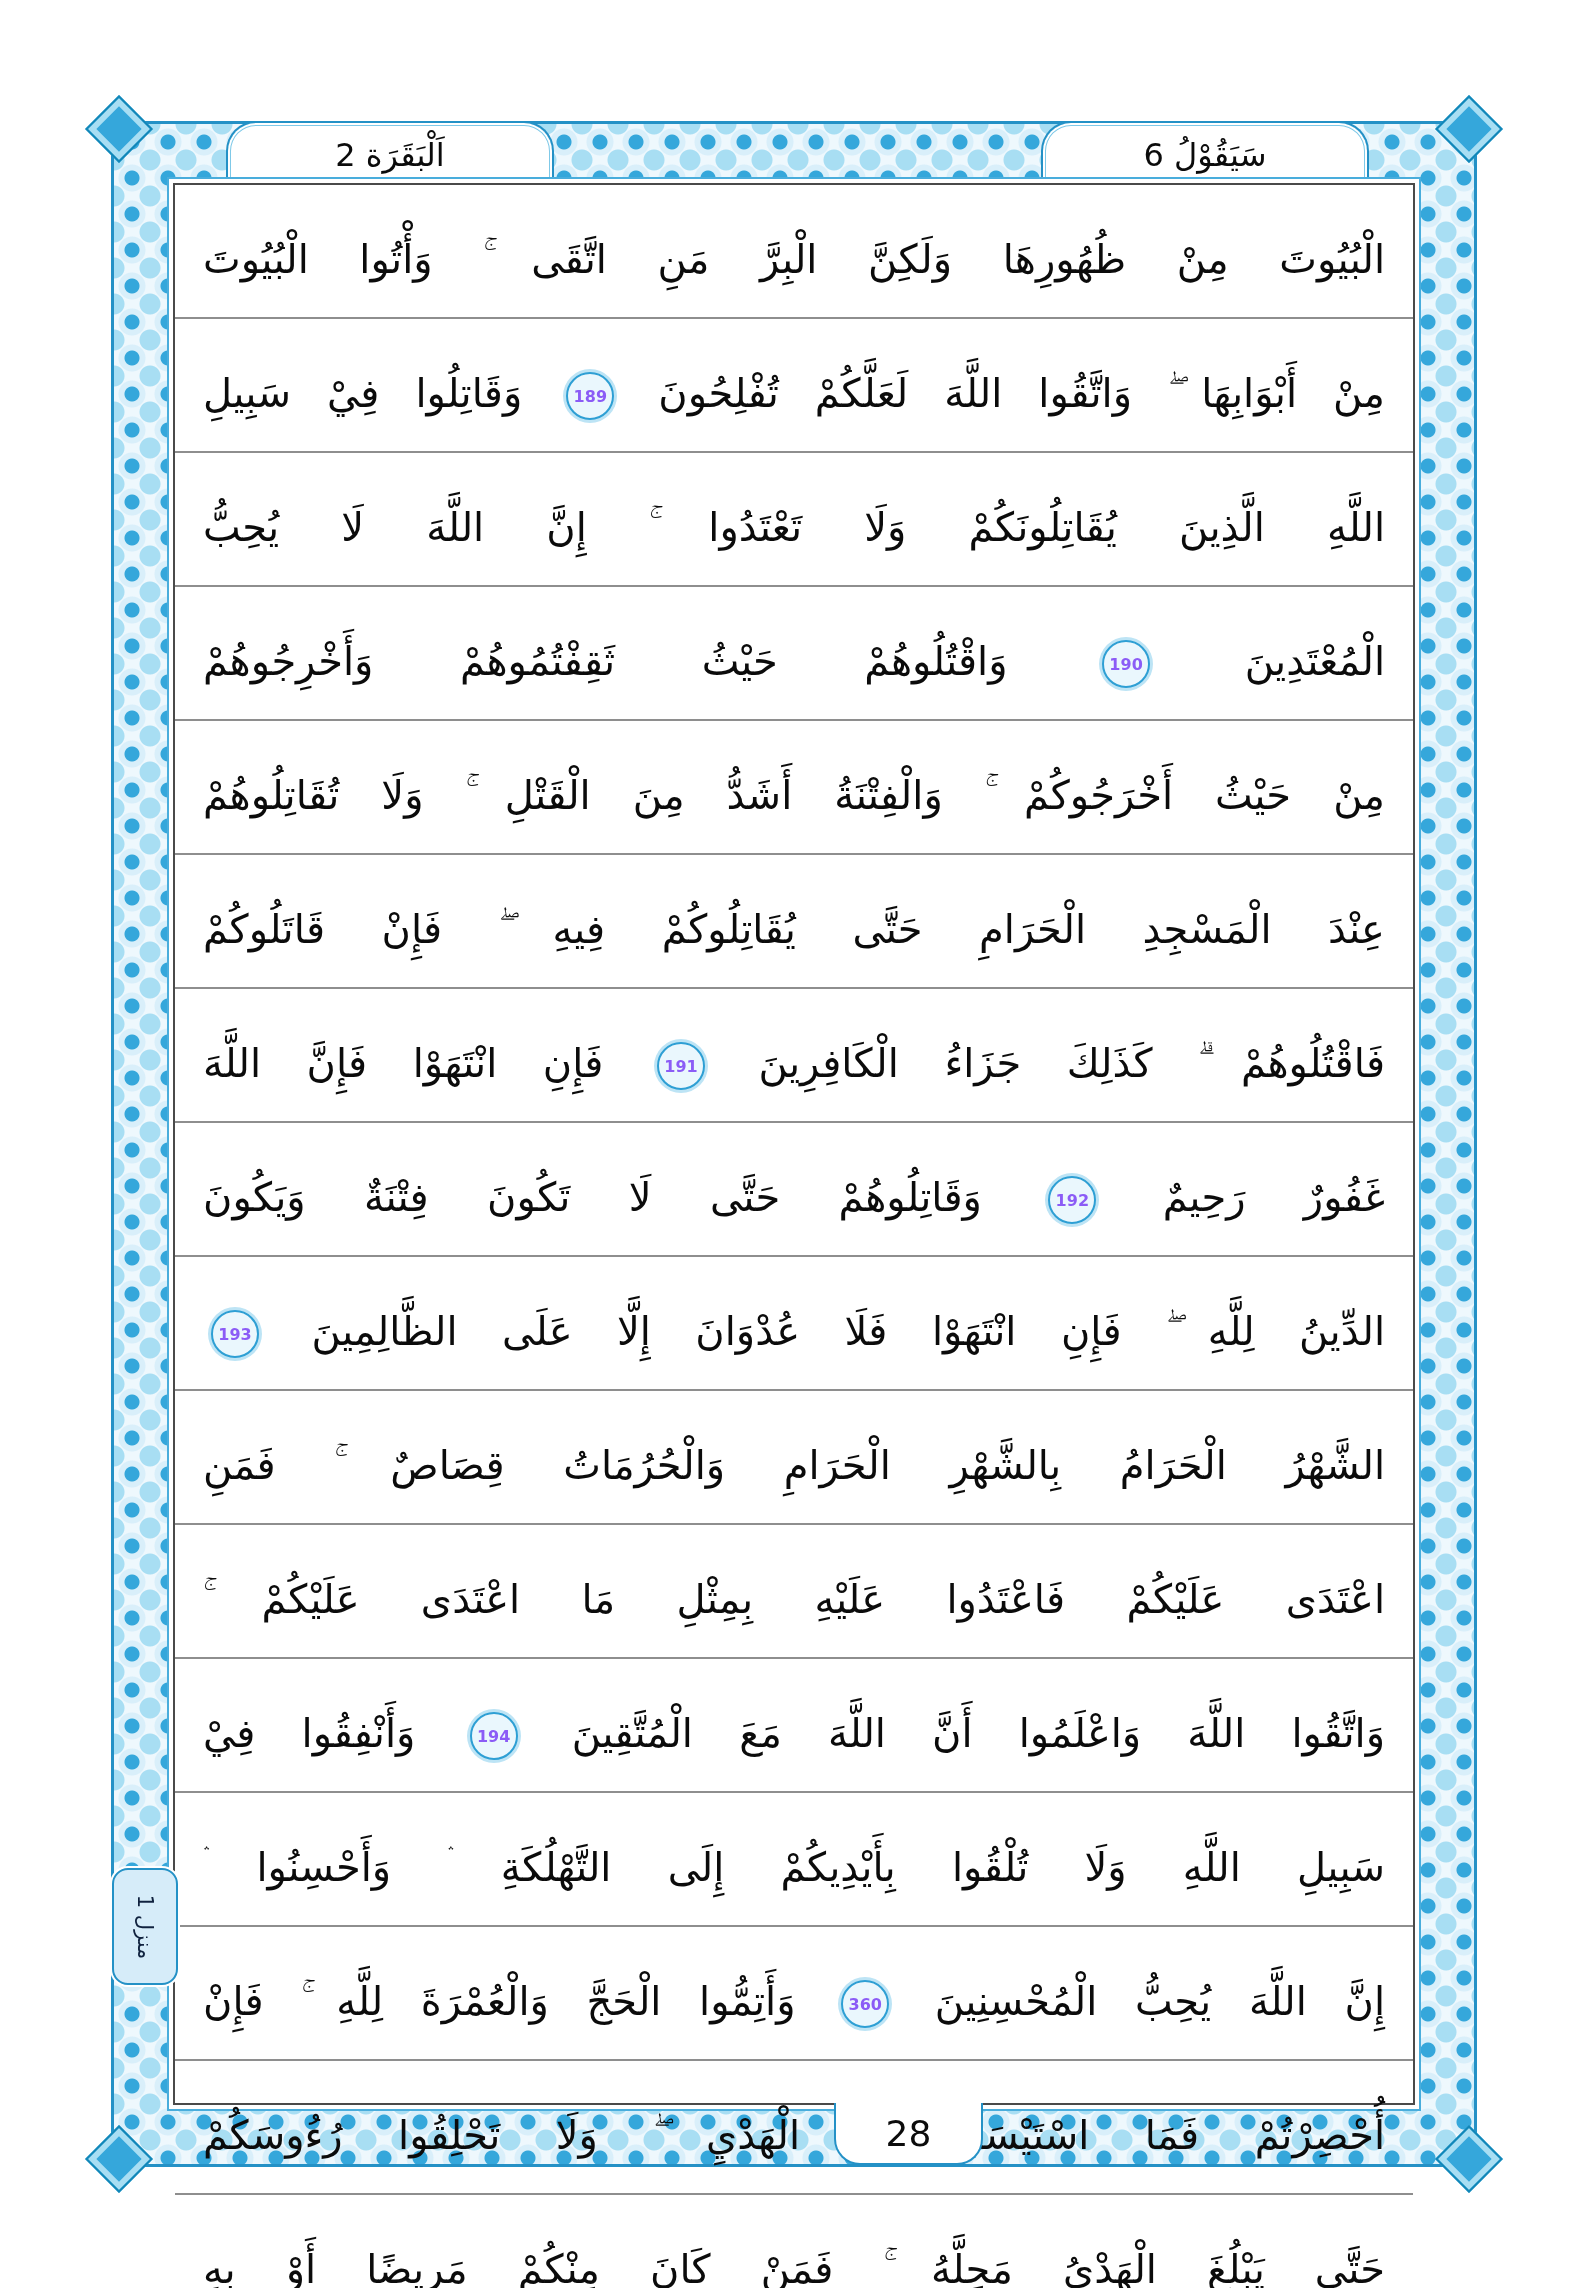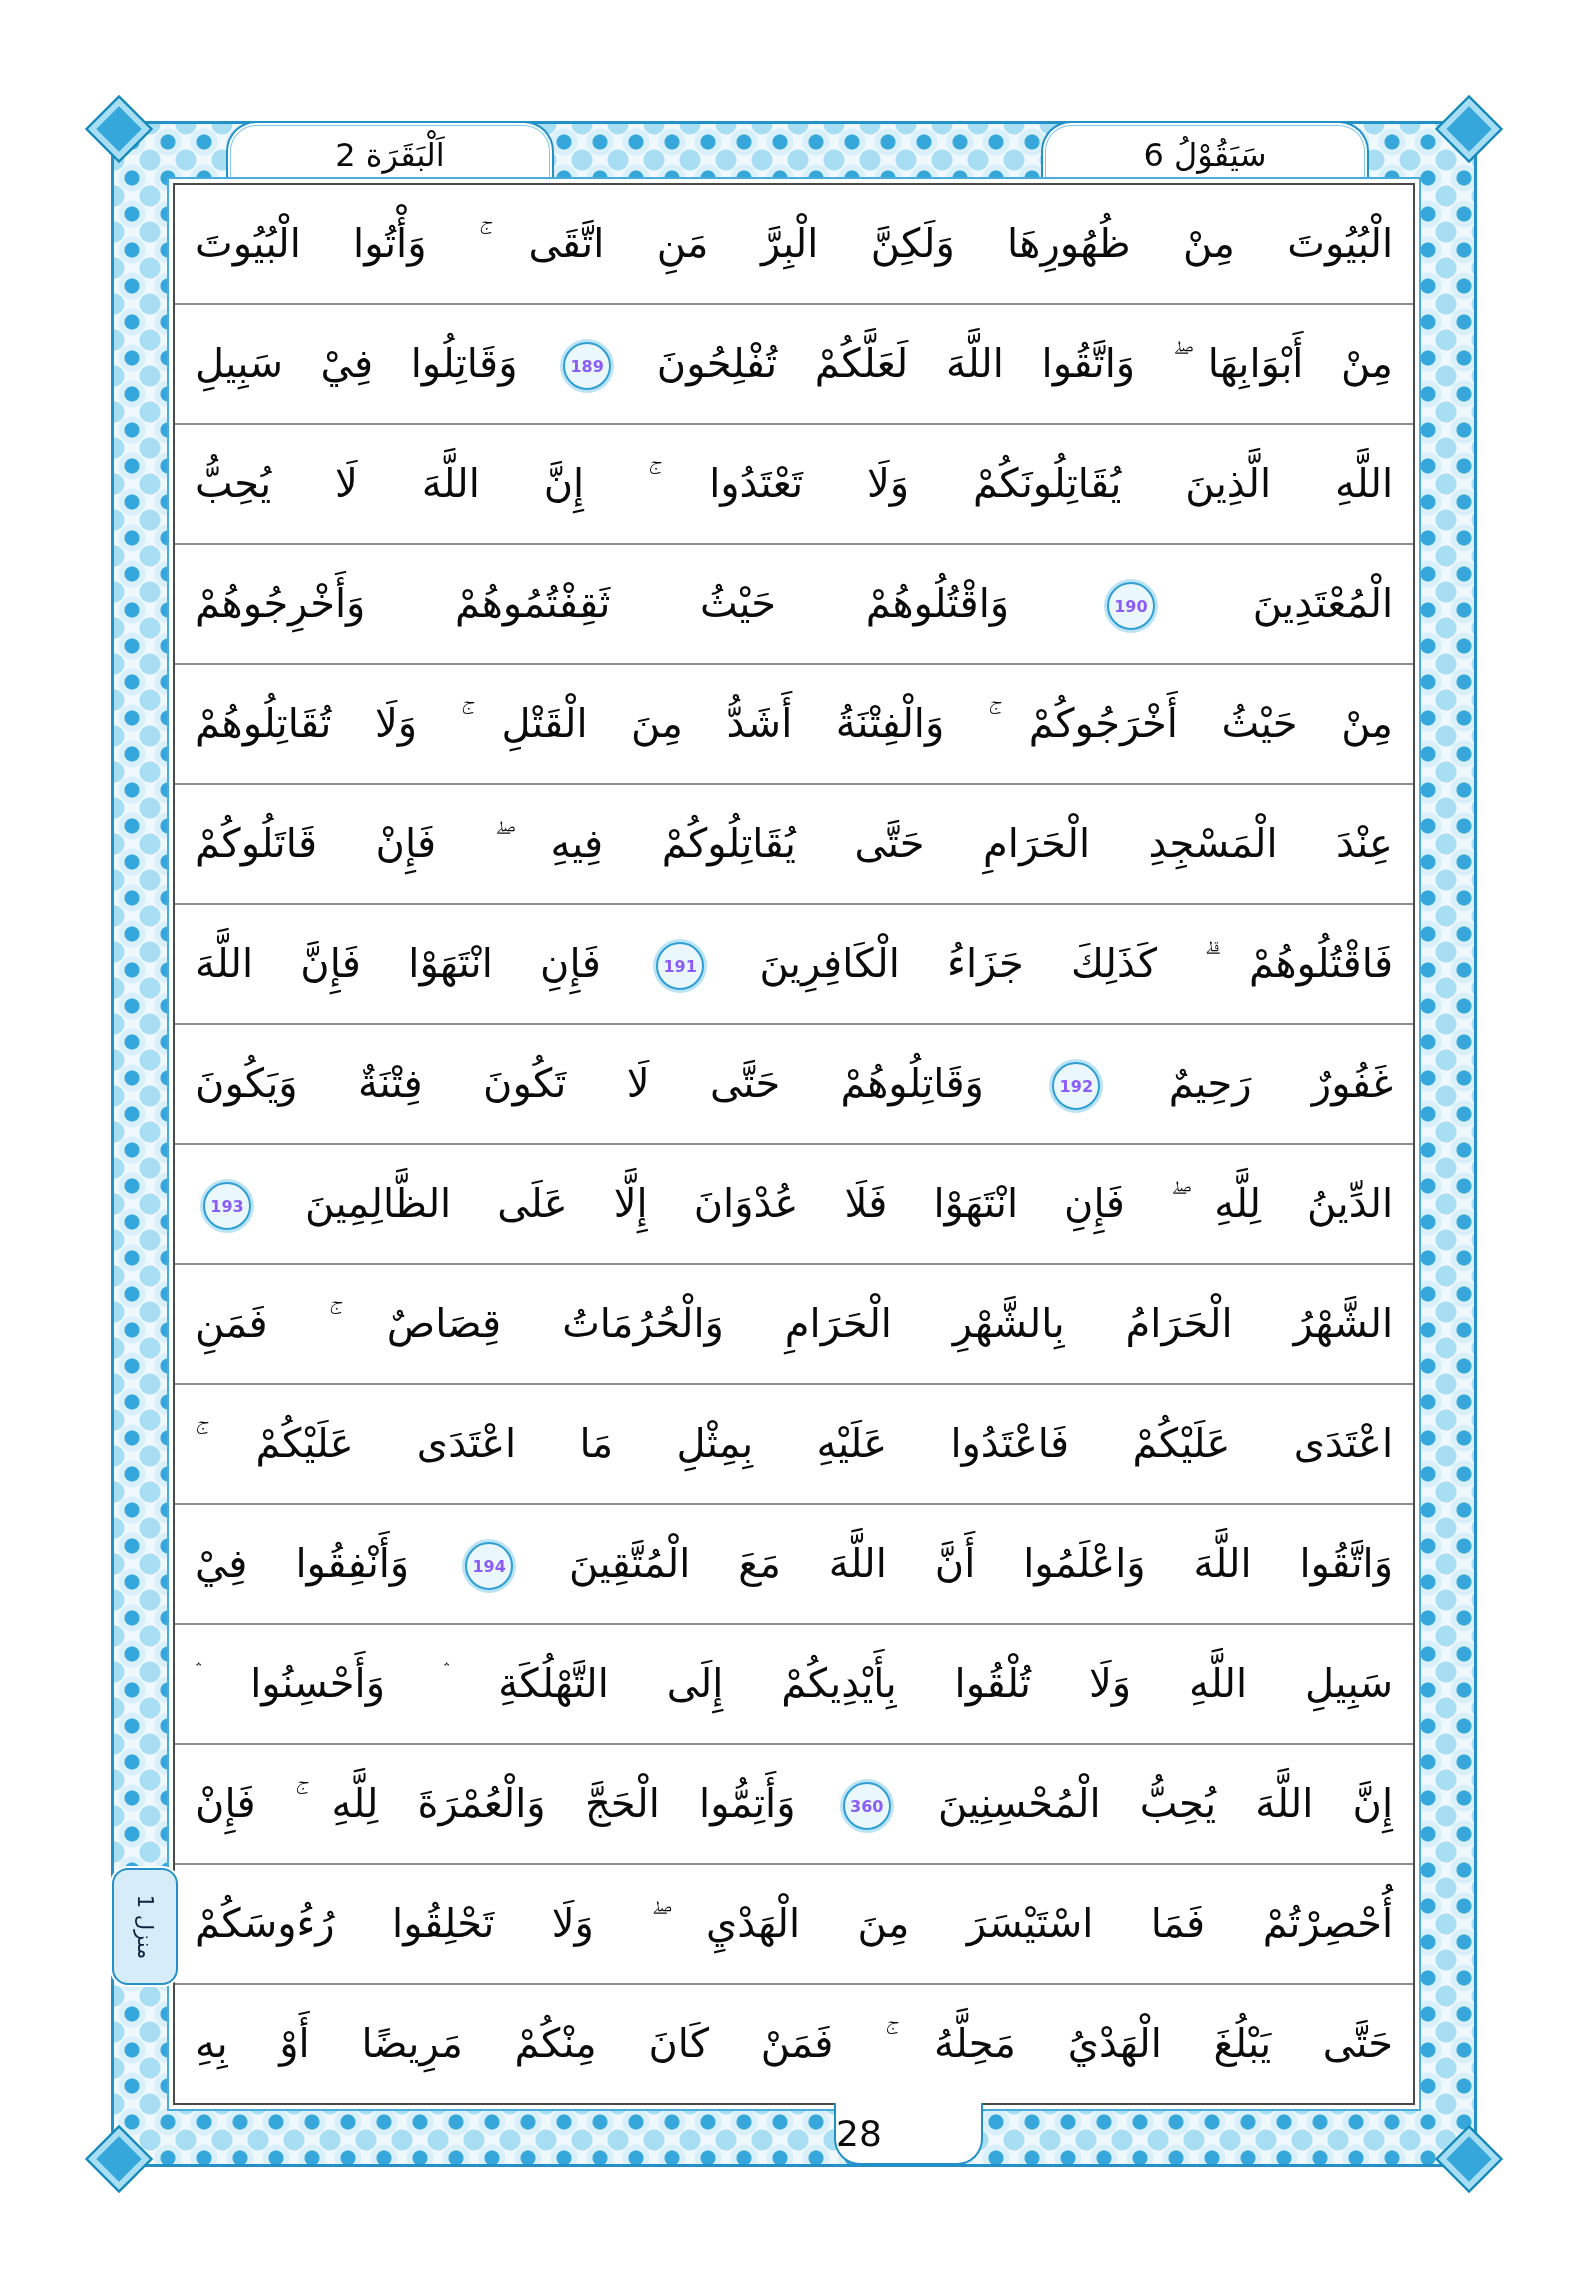--- a/index.html
+++ b/index.html
@@ -30,30 +30,31 @@
   .textbox{
     position:absolute;inset:62px;
     background:#ffffff;
     border:2px solid #4A4A4A;
     box-shadow:0 0 0 4px #ffffff, 0 0 0 6px #49ADDC;
     display:flex;flex-direction:column;
   }
   .line{
     flex:1 1 0;
     border-bottom:2px solid #8E8E8E;
-    padding:0 20px;
+    padding:0 28px;
     direction:rtl;
     text-align:justify;
     text-align-last:justify;
     text-justify:inter-word;
     font-size:40px;
     line-height:116px;
     color:#0b0b0b;
     overflow:visible;
     white-space:nowrap;
+    margin-top:16px;
   }
   .line:last-child{border-bottom:none;}
   .ayah{
     display:inline-flex;align-items:center;justify-content:center;
     width:44px;height:44px;border-radius:50%;
     border:2px solid #2E9FD4;background:#EAF7FD;
     box-shadow:0 0 0 3px #BDE4F5;
     color:#8b5cf6;font-size:16px;font-weight:bold;
     vertical-align:middle;margin:0 8px;line-height:normal;
     direction:ltr;
@@ -80,21 +81,21 @@
   .manzil span{
     transform:rotate(90deg);
     white-space:nowrap;
     font-size:21px;color:#10223f;
   }
   
   .pagetab{
     position:absolute;left:723px;top:1982px;width:145px;height:60px;
     background:#ffffff;border:2px solid #2491C6;border-top:none;
     border-radius:0 0 26px 26px;
-    display:flex;align-items:center;justify-content:flex-start;
+    display:flex;align-items:center;justify-content:center;
     font-size:36px;color:#0b0b0b;
   }
   
   .corner{
     position:absolute;width:44px;height:44px;
     background:#35A7DB;border:2px solid #1287B8;
     transform:rotate(45deg);
     box-shadow:inset 0 0 0 6px #A8DEF3;
   }
   .corner.tl{left:-16px;top:-16px;}

